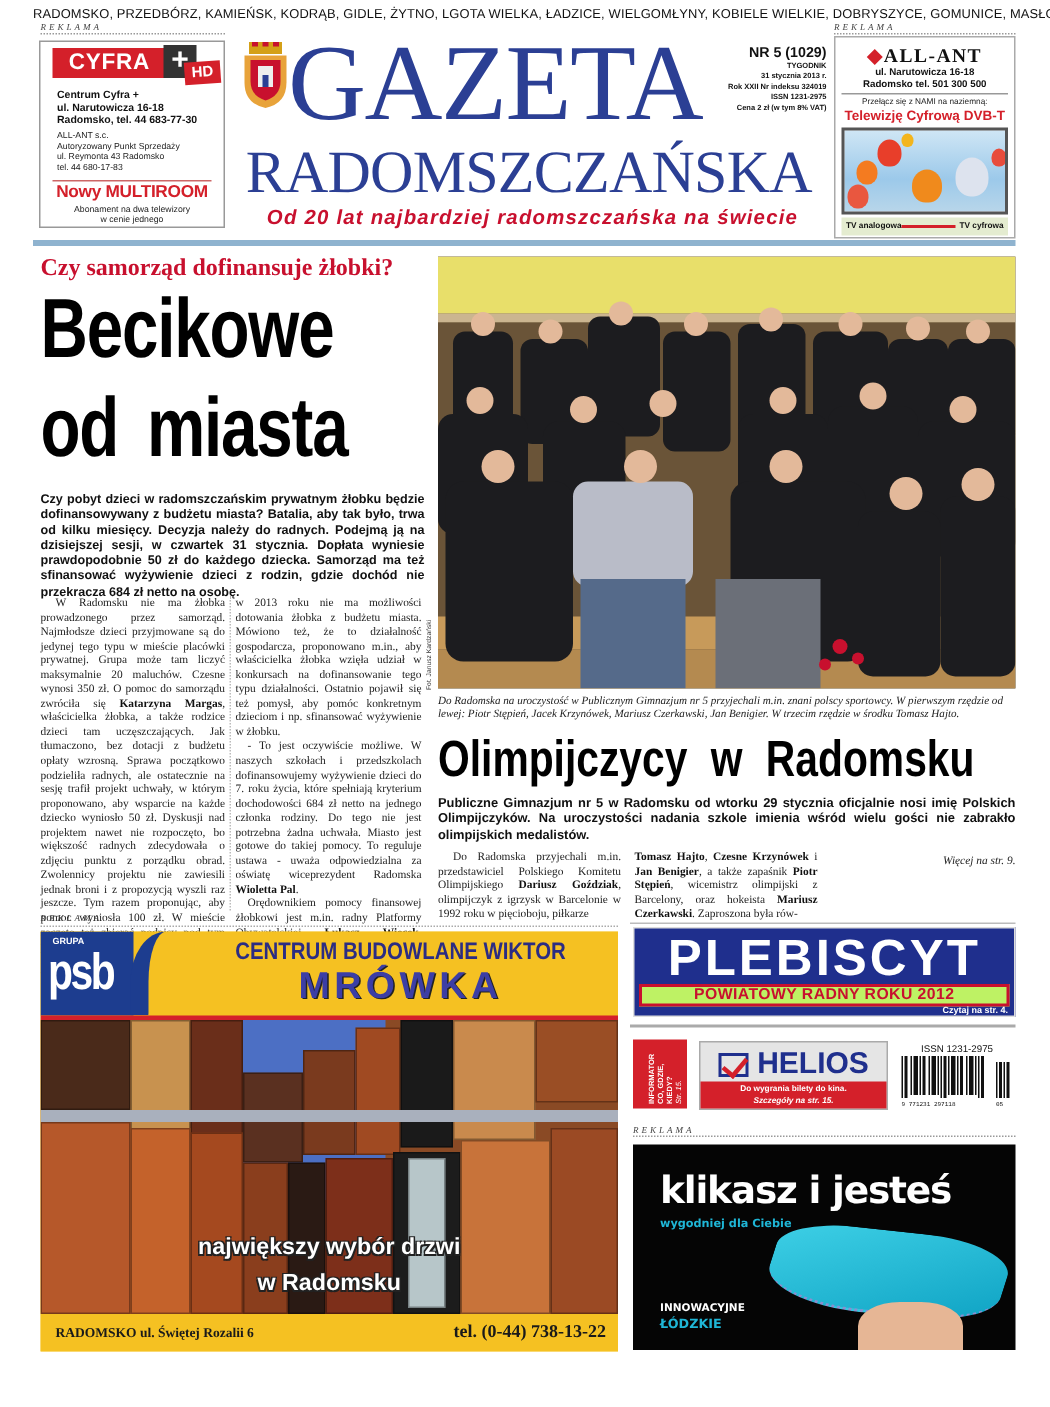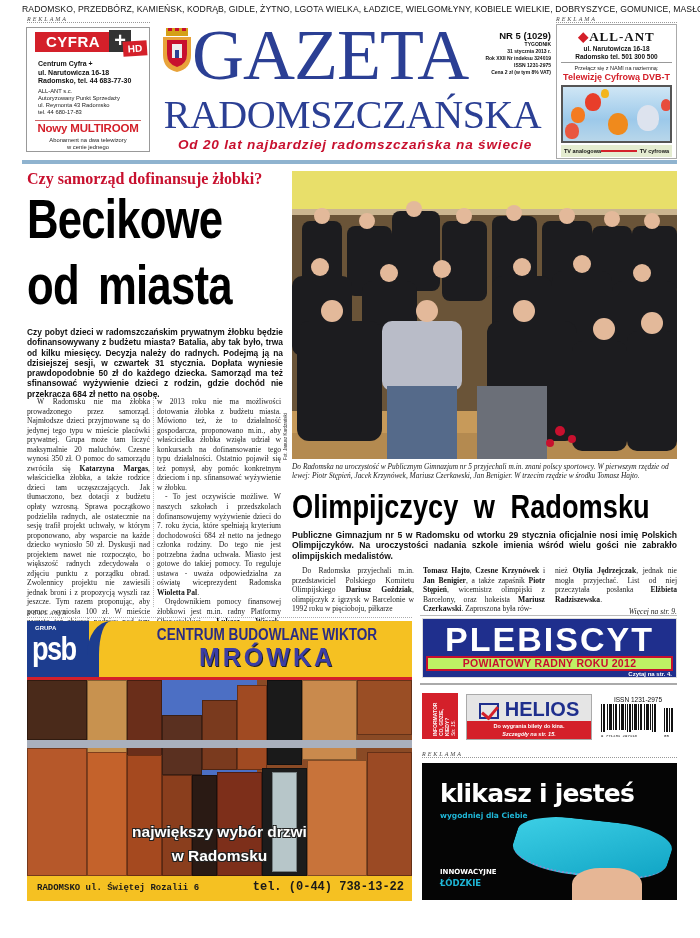--- a/index.html
+++ b/index.html
@@ -58,21 +58,21 @@
 .psb-logo{position:absolute;left:0;top:0;width:62px;height:56px;background:#1d3d8f;color:#fff;font-family:"Liberation Sans",sans-serif;font-weight:bold;}
 .psb-logo .g{position:absolute;left:8px;top:4px;font-size:6px;}
 .psb-logo .p{position:absolute;left:5px;top:8px;font-size:34px;letter-spacing:-2px;transform:scaleX(0.8);transform-origin:left top;}
 .psb-swoosh{position:absolute;left:60px;top:0;width:40px;height:56px;border-left:12px solid #1d3d8f;border-radius:60% 0 0 0;}
 .psb-t1{position:absolute;left:95px;top:5px;width:290px;text-align:center;font-family:"Liberation Sans",sans-serif;font-weight:bold;color:#2b2c83;font-size:16px;transform:scaleX(0.85);}
 .psb-t2{position:absolute;left:95px;top:22px;width:290px;text-align:center;font-family:"Liberation Sans",sans-serif;font-weight:bold;color:#3c3ea5;font-size:25px;letter-spacing:3px;text-shadow:1px 1px 0 #222;}
 .psb-redline{position:absolute;left:0;top:56px;width:385px;height:3px;background:#d4202a;}
 .psb-photo{position:absolute;left:0;top:59px;width:385px;height:196px;background:#8a4a25;overflow:hidden;}
 .door{position:absolute;border:1px solid rgba(0,0,0,0.35);}
 .psb-slogan{position:absolute;left:0;width:385px;text-align:center;font-family:"Liberation Sans",sans-serif;font-weight:bold;color:#fff;font-size:15.5px;text-shadow:-1px -1px 0 #222,1px -1px 0 #222,-1px 1px 0 #222,1px 1px 0 #222;}
-.psb-bottom{position:absolute;left:0;top:255px;width:385px;height:25px;background:#f5c122;font-family:Liberation Mono, monospace;font-weight:bold;color:#1a1a1a;}
+.psb-bottom{position:absolute;left:0;top:255px;width:385px;height:25px;background:#f5c122;font-family:Liberation Serif, serif;font-weight:bold;color:#1a1a1a;}
 .psb-bottom .a{position:absolute;left:10px;top:7px;font-size:9px;}
 .psb-bottom .b{position:absolute;right:8px;top:4px;font-size:12px;}
 .pleb{left:422px;top:618px;width:255px;height:60px;background:#1f2f8d;border:1px solid #ddd;}
 .pleb .big{position:absolute;left:0;right:0;top:2px;text-align:center;font-family:"Liberation Sans",sans-serif;font-weight:bold;color:#fff;font-size:34px;letter-spacing:2px;line-height:36px;}
 .pleb .red{position:absolute;left:3px;right:3px;top:37px;height:15px;background:#bef264;border:2px solid #c8102e;text-align:center;font-family:"Liberation Sans",sans-serif;font-weight:bold;color:#c8102e;font-size:10.5px;line-height:11px;letter-spacing:0.3px;}
 .pleb .czyt{position:absolute;right:4px;top:52px;font-family:"Liberation Sans",sans-serif;font-weight:bold;color:#fff;font-size:6px;}
 .info{left:422px;top:693px;width:36px;height:46px;background:#d4202a;}
 .info .v{position:absolute;left:10px;top:43px;transform:rotate(-90deg);transform-origin:left top;white-space:nowrap;font-family:"Liberation Sans",sans-serif;font-weight:bold;color:#fff;font-size:5px;line-height:6px;}
 .helios{left:466px;top:694px;width:126px;height:46px;border:1px solid #aaa;background:#e5e5e5;}
 .helios .logo{position:absolute;left:0;right:0;top:2px;height:24px;text-align:center;font-family:"Liberation Sans",sans-serif;font-weight:bold;color:#1f2f8d;font-size:20px;line-height:24px;}
@@ -252,21 +252,20 @@
 
 <div class="abs head2" style="word-spacing:10px;">Olimpijczycy w Radomsku</div>
 <div class="abs lead2">Publiczne Gimnazjum nr 5 w Radomsku od wtorku 29 stycznia oficjalnie nosi imię Polskich Olimpijczyków. Na uroczystości nadania szkole imienia wśród wielu gości nie zabrakło olimpijskich medalistów.</div>
 <div class="abs col c3" style="left:292px;">
   <p style="text-indent:10px;"><span>Do Radomska przyjechali m.in. przedstawiciel Polskiego Komitetu Olimpijskiego </span><b>Dariusz Goździak</b><span>, olimpijczyk z igrzysk w Barcelonie w 1992 roku w pięcioboju, piłkarze</span></p>
 </div>
 <div class="abs col c3" style="left:423px;">
   <p><b>Tomasz Hajto</b>, <b>Czesne Krzynówek</b> i <b>Jan Benigier</b><span>, a także zapaśnik </span><b>Piotr Stępień</b><span>, wicemistrz olimpijski z Barcelony, oraz hokeista </span><b>Mariusz Czerkawski</b><span>. Zaproszona była rów-</span></p>
 </div>
 <div class="abs col c3" style="left:555px;">
-  <p><span>nież </span><b>Otylia Jędrzejczak</b><span>, jednak nie mogła przyjechać. List od niej przeczytała posłanka </span><b>Elżbieta Radziszewska</b>.</p>
   <p class="more" style="margin-top:3px;">Więcej na str. 9.</p>
 </div>
 
 <div class="abs sep-dotted" style="left:27px;top:617px;width:385px;"></div>
 <div class="abs reklama" style="left:27px;top:610px;width:60px;border:none;">REKLAMA</div>
 
 <div class="abs ad-psb">
   <div class="psb-top"></div>
   <div class="psb-logo">
     <span class="g">GRUPA</span>

